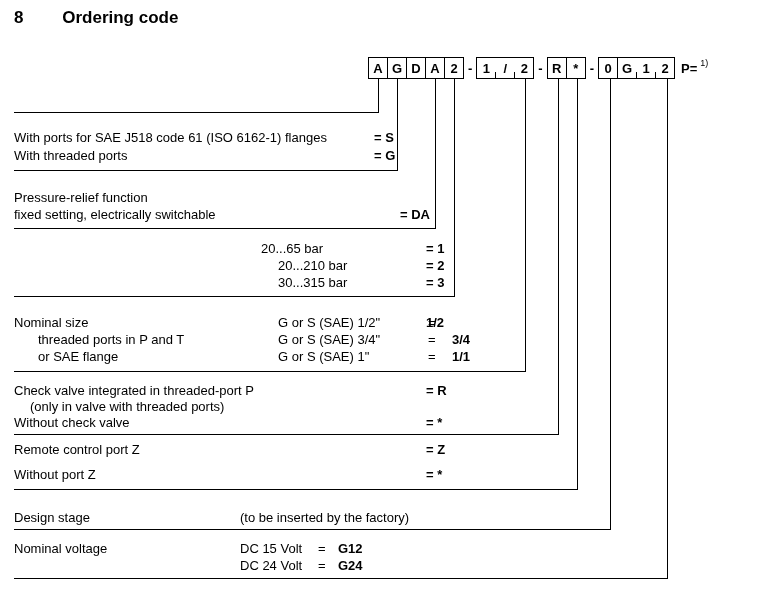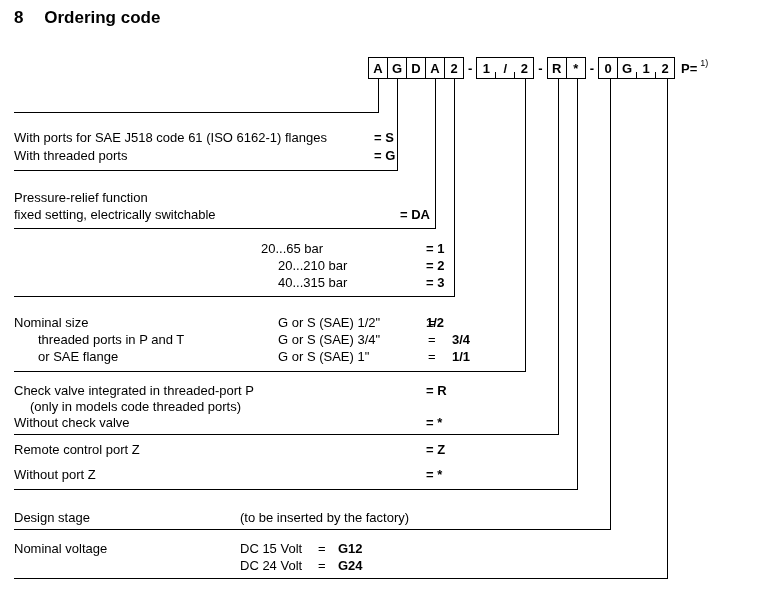--- a/index.html
+++ b/index.html
@@ -3,21 +3,21 @@
 <meta charset="utf-8">
 <style>
   html,body { margin:0; padding:0; background:#fff; }
   .sheet {
     position:relative; width:764px; height:591px; overflow:hidden;
     background:#ffffff; color:#000;
     font-family:"Liberation Sans", sans-serif;
   }
   .title { position:absolute; top:8px; left:14px; font-size:17px; font-weight:700; }
   .title .num { display:inline-block; }
-  .title .ttl { display:inline-block; margin-left:16px;text-align:right; }
+  .title .ttl { display:inline-block; margin-left:34px;text-align:right; }
 
   
   .code { position:absolute; left:368px; top:57px; display:flex; align-items:center;
           font-size:13px; font-weight:700; }
   .grp { display:flex; align-items:stretch; border:1px solid #000; height:20px; background:#fff; }
   .grp + .grp { margin-left:-1px; }
   .cell { width:18px; display:flex; align-items:center; justify-content:center; }
   .grp.solid .cell + .cell { border-left:1px solid #000; }
   .tick { width:1px; height:6px; background:#000; align-self:flex-end; }
   .dash { margin:0 4px; }
@@ -122,21 +122,21 @@
 
   <div class="line" style="top:241px">
     <span class="pos" style="left:247px">20...65 bar</span>
     <span class="pos b" style="left:412px">= 1</span>
   </div>
   <div class="line" style="top:258px">
     <span class="pos" style="left:264px">20...210 bar</span>
     <span class="pos b" style="left:412px">= 2</span>
   </div>
   <div class="line" style="top:275px">
-    <span class="pos" style="left:264px">40...315 bar</span>
+    <span class="pos" style="left:264px">30...315 bar</span>
     <span class="pos b" style="left:412px">= 3</span>
   </div>
 
   <div class="line" style="top:315px">
     <span>Nominal size</span>
     <span class="pos" style="left:264px">G or S (SAE) 1/2"</span>
     <span class="pos" style="left:414px">=</span>
     <span class="pos b" style="left:412px">1/2</span>
   </div>
   <div class="line" style="top:332px">
@@ -150,21 +150,21 @@
     <span class="pos" style="left:264px">G or S (SAE) 1"</span>
     <span class="pos" style="left:414px">=</span>
     <span class="pos b" style="left:438px">1/1</span>
   </div>
 
   <div class="line" style="top:383px">
     <span>Check valve integrated in threaded-port P</span>
     <span class="pos b" style="left:412px">= R</span>
   </div>
   <div class="line" style="top:399px">
-    <span class="ind16">(only in models code threaded ports)</span>
+    <span class="ind16">(only in valve with threaded ports)</span>
   </div>
   <div class="line" style="top:415px">
     <span>Without check valve</span>
     <span class="pos b" style="left:412px">= *</span>
   </div>
 
   <div class="line" style="top:442px">
     <span>Remote control port Z</span>
     <span class="pos b" style="left:412px">= Z</span>
   </div>

